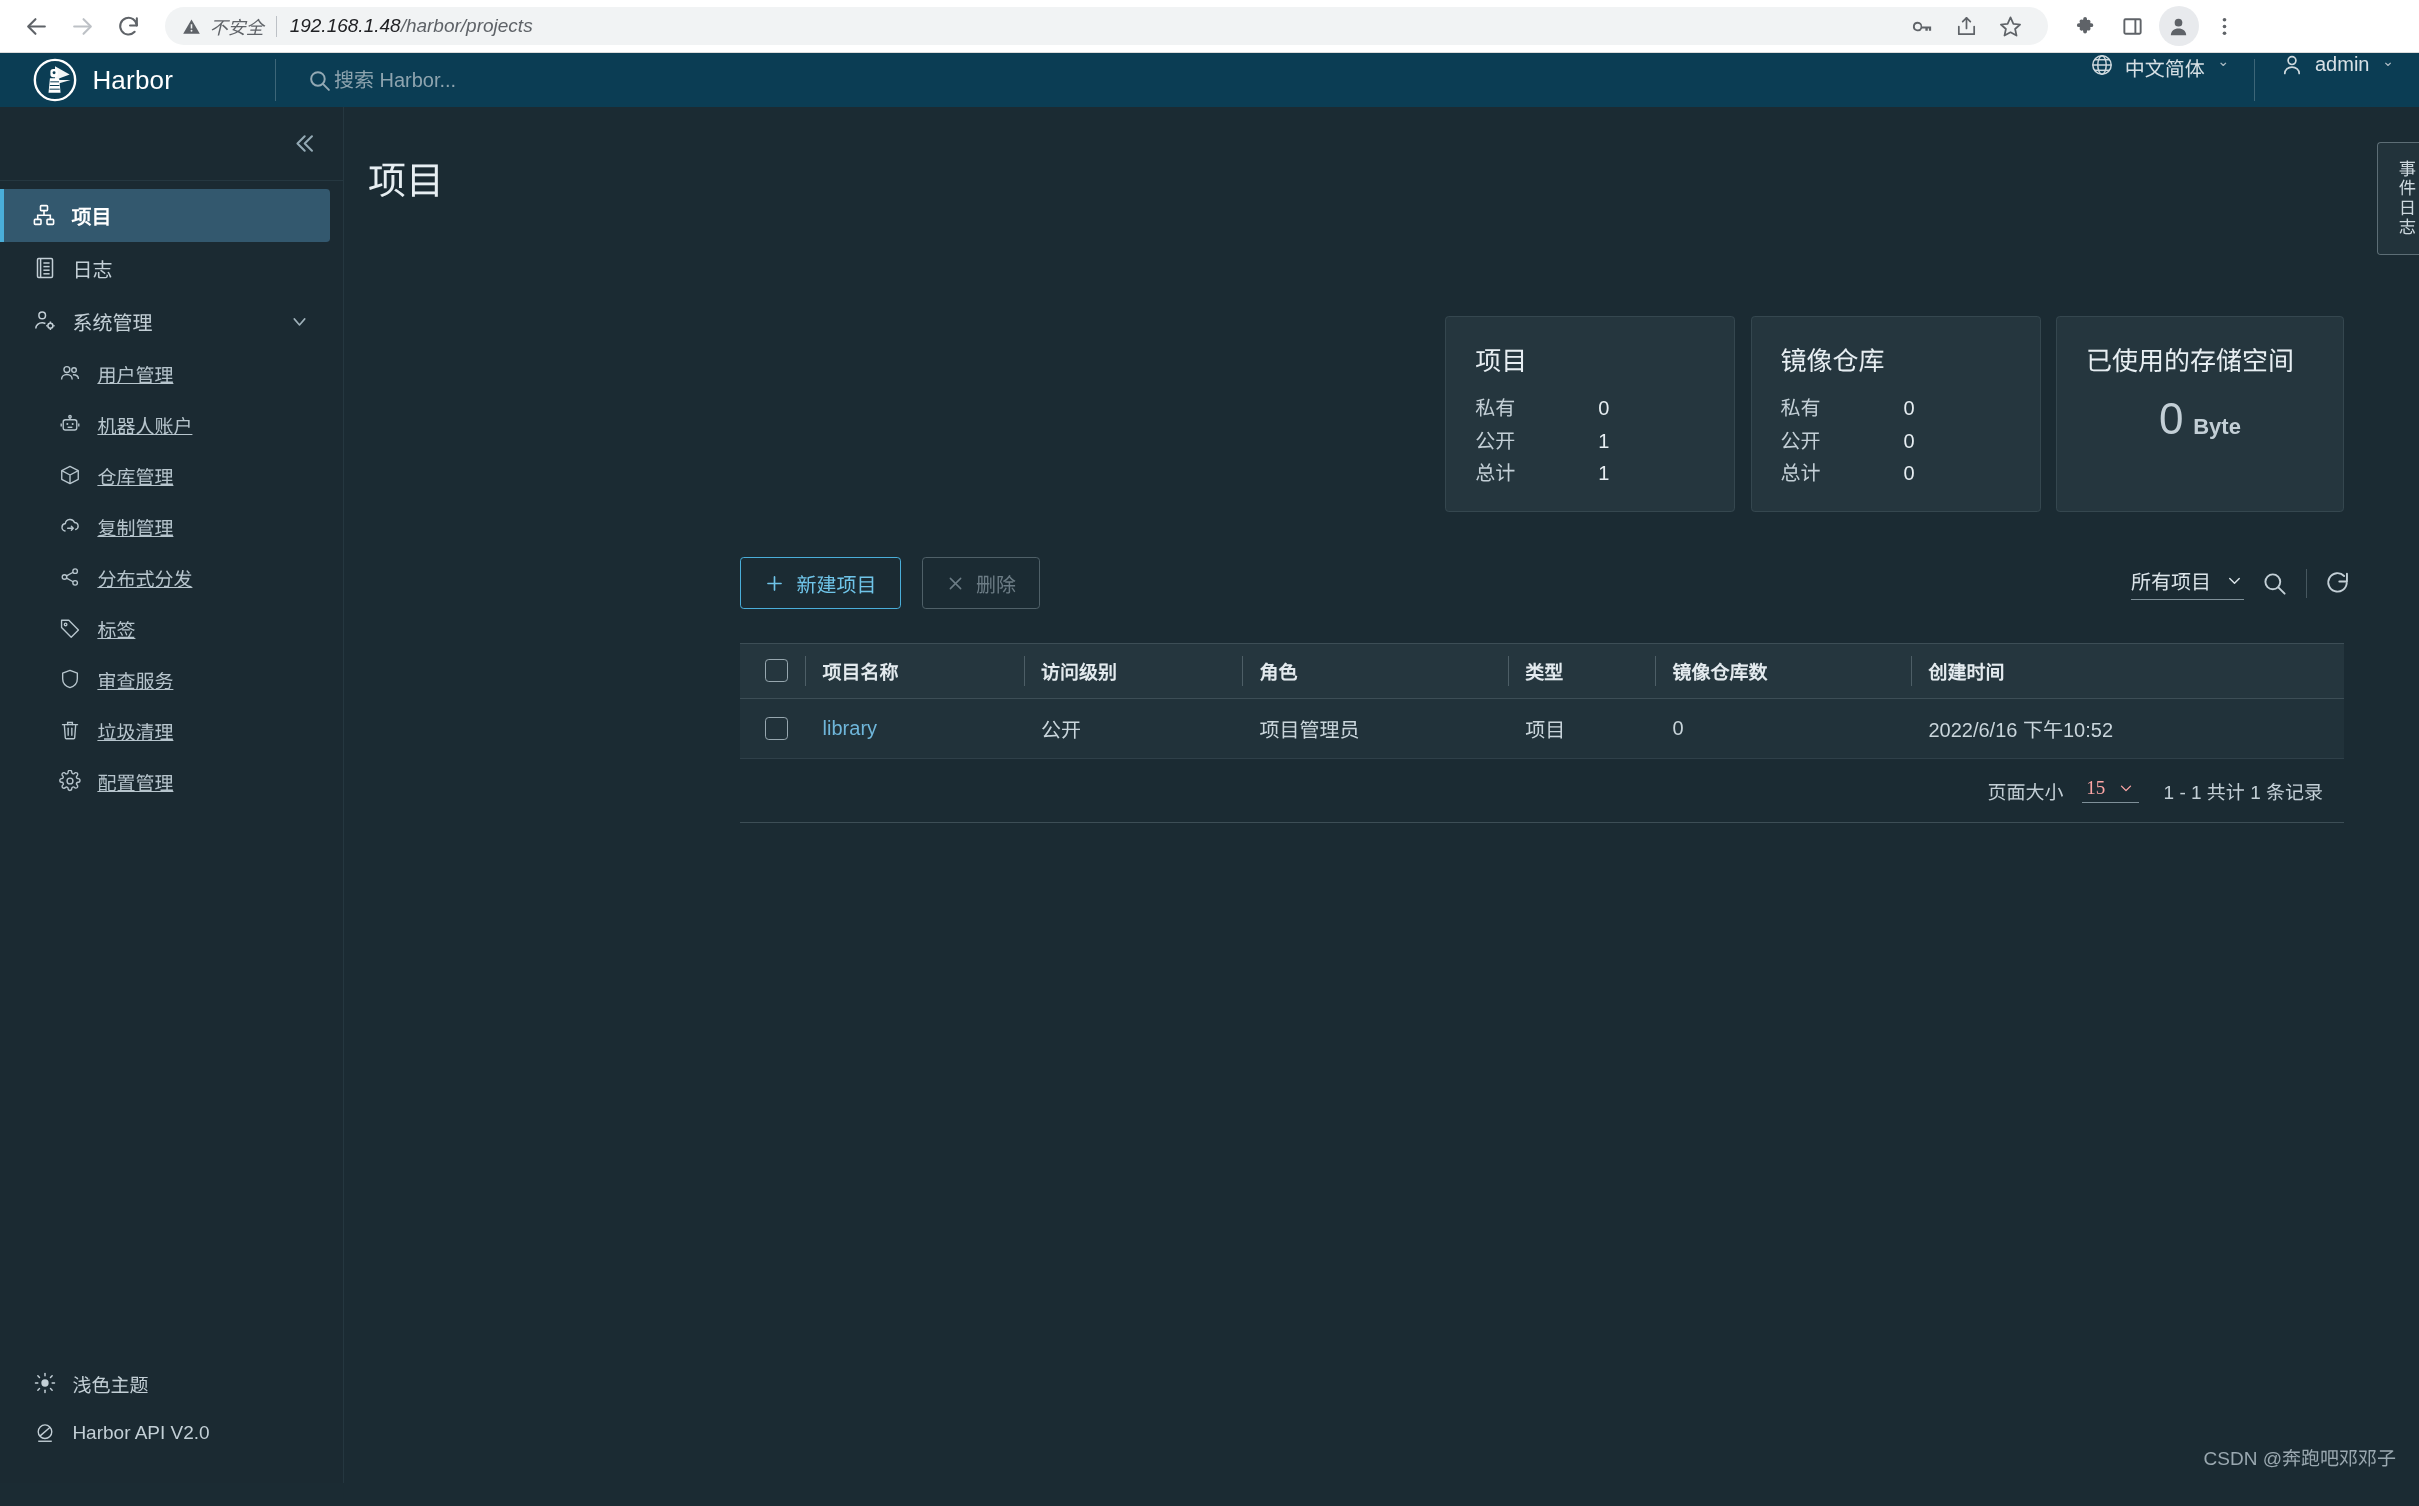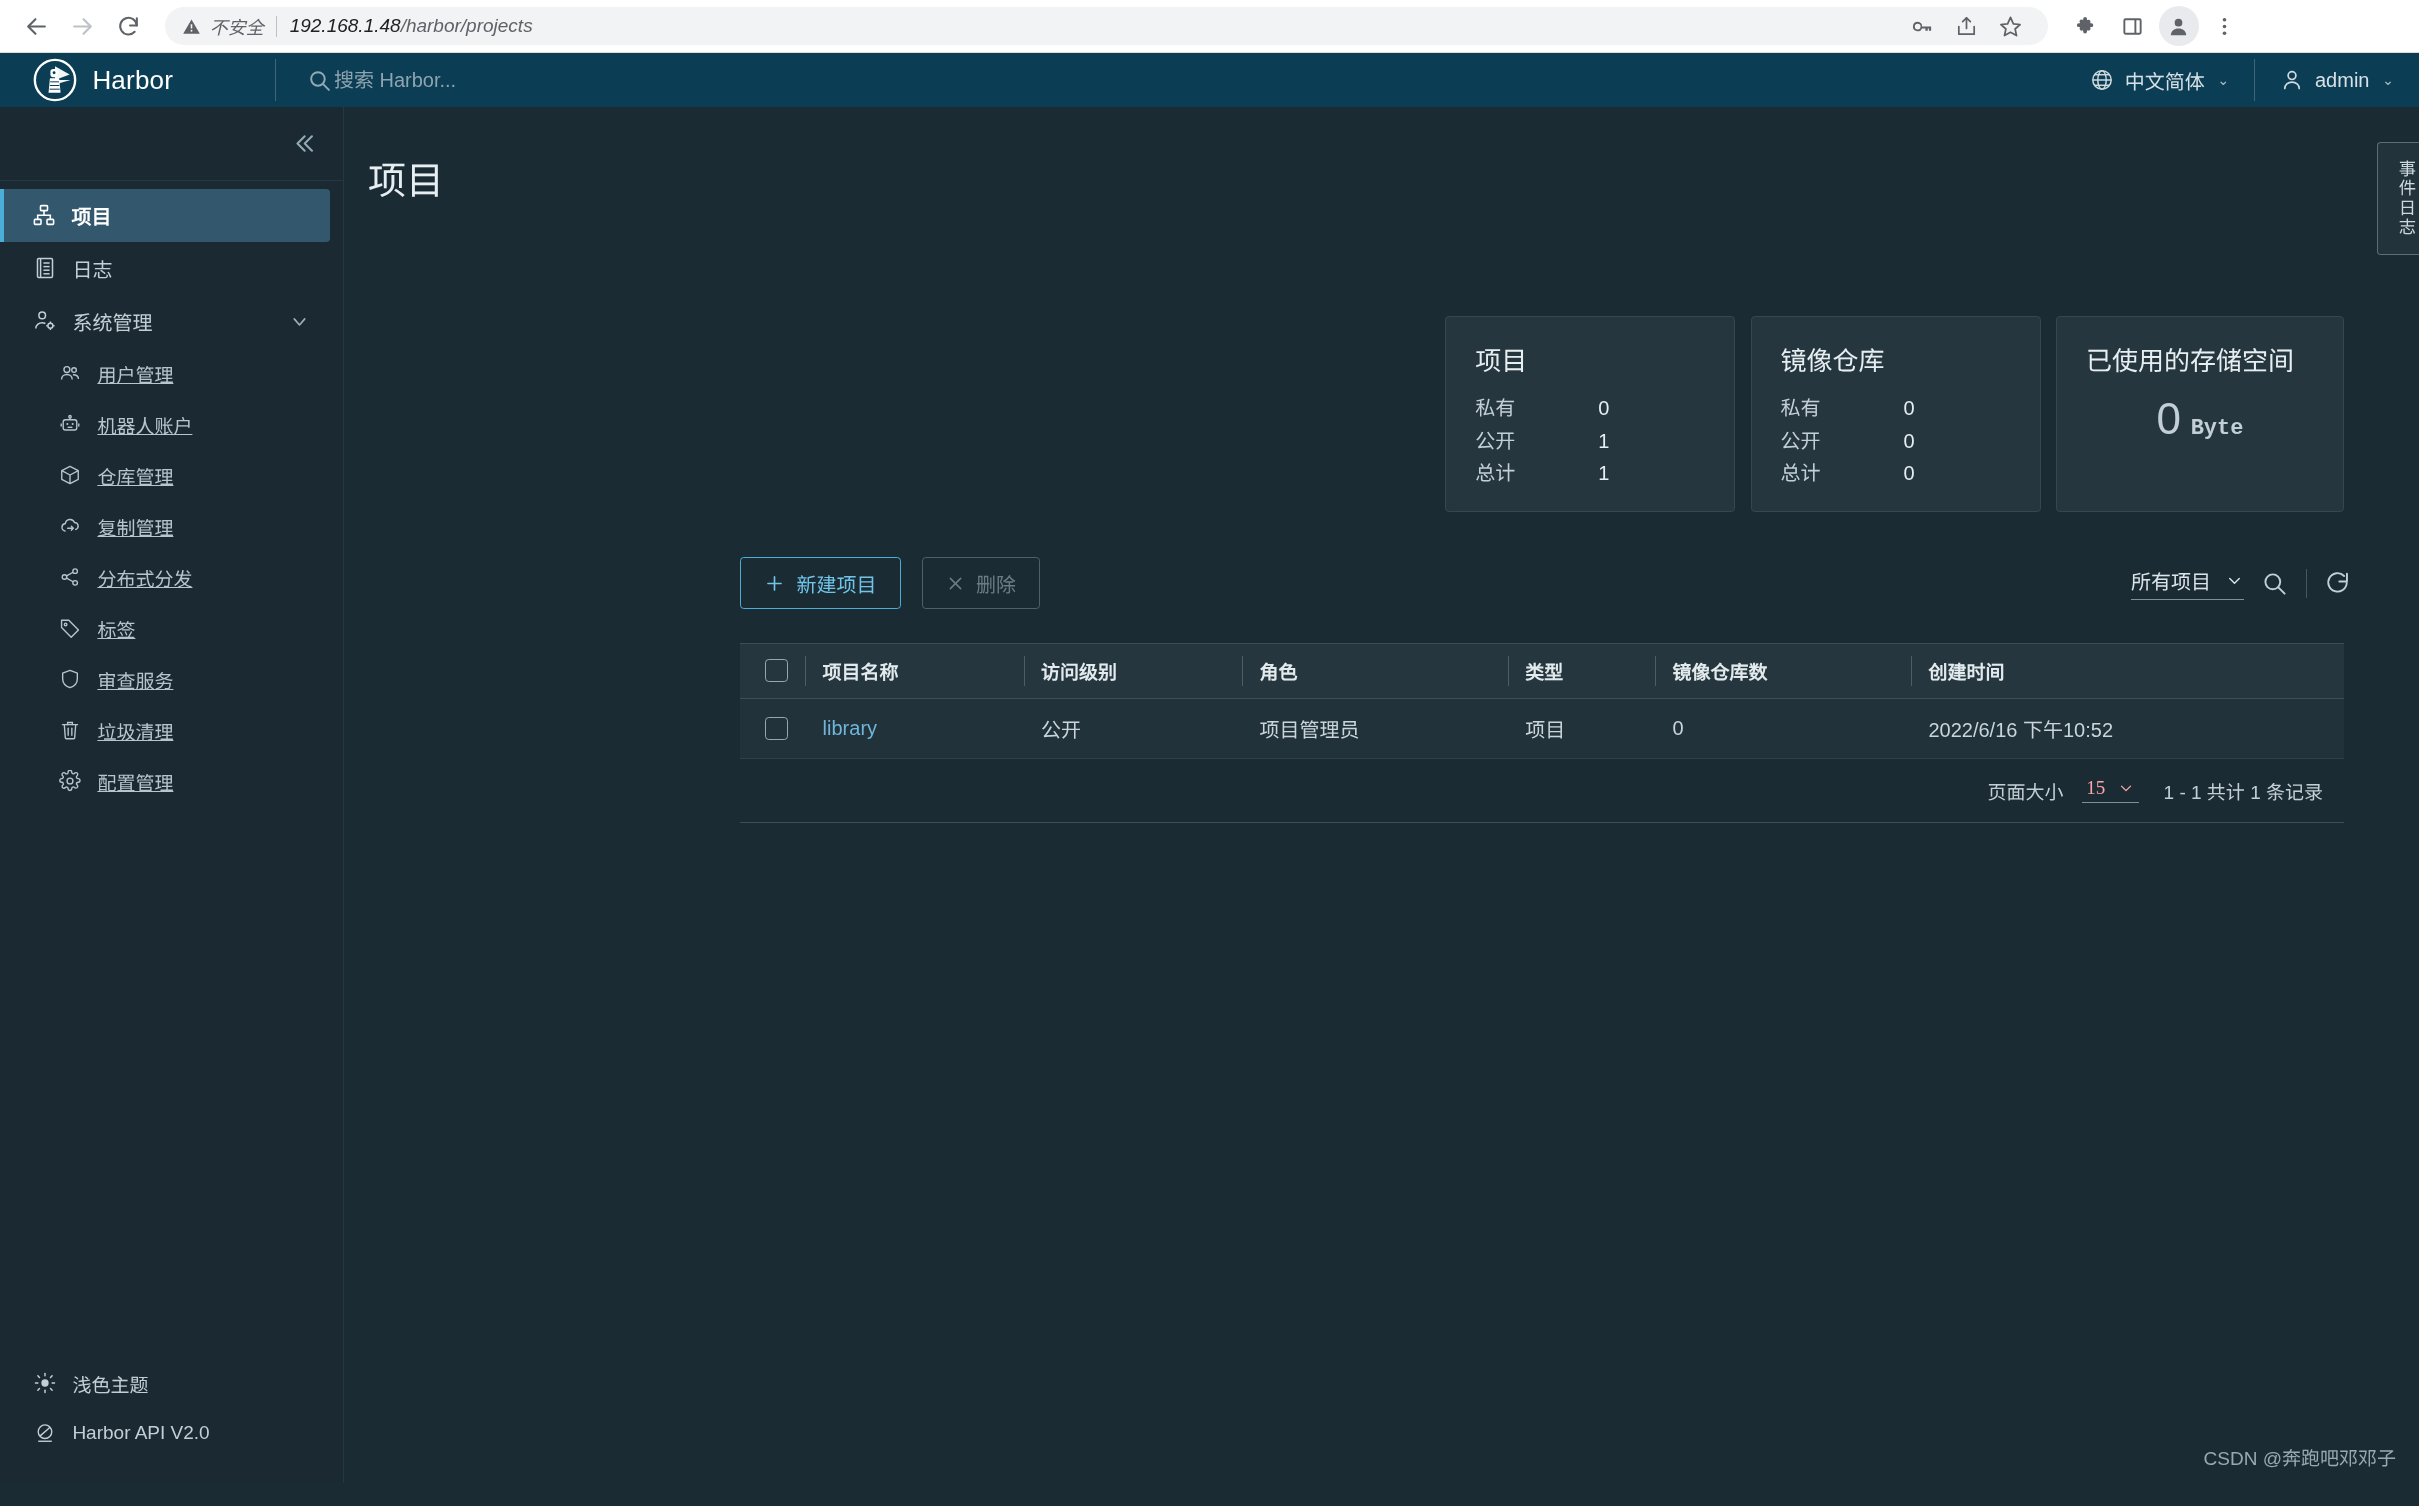--- a/index.html
+++ b/index.html
@@ -55,21 +55,21 @@
   .hdr-search { display:flex; align-items:center; padding-left: 31px; color:#93a9b4; }
   .hdr-search .sbox { display:flex; align-items:center; }
   .hdr-search input {
     background: transparent; border:0; outline:0; color:#cfd9de;
     font-size: 20px; width: 403px; margin-left:1.9px;
     font-family: "Liberation Sans", sans-serif;
   }
   .hdr-search input::placeholder { color:#8ea4af; }
   .hdr-right { margin-left:auto; display:flex; align-items:center; height:100%; }
   .hdr-item {
-    display:flex; align-items:center; gap:10.6px; padding: 0 25px;
+    display:flex; align-items:flex-start; gap:10.6px; padding: 0 25px;
     font-size: 20px; color:#d7e0e5; height:100%; cursor:pointer;
   }
   .caret { font-size: 14.4px; color:#aebdc5; margin-left:1.9px; }
 
   
   .body-wrap { display:flex; height: calc(1506px - 53px - 77px); position:relative; }
 
   
   .sidebar {
     width: 344px; flex:none; background:#1b2a32;
@@ -108,21 +108,21 @@
   }
   .card-title { font-size: 26px; color:#e7eef2; font-weight:400; margin-bottom: 15.4px; }
   .card.stat { width: 290px; }
   .stat-row { display:flex; font-size: 20px; color:#c3cfd6; line-height: 1.62; }
   .stat-row .k { width: 123px; }
   .stat-row .v { color:#e7eef2; }
   .card.storage { width: 288px; text-align:center; padding-top: 23px; }
   .card.storage .card-title { text-align:left; }
   .storage-val { margin-top: 17.3px; display:flex; align-items:baseline; justify-content:center; gap: 9.6px; }
   .storage-num { font-size: 44px; color:#c3cfd6; font-weight:300; }
-  .storage-unit { font-size: 22px; color:#c3cfd6; font-weight:600;font-family:Liberation Mono, monospace; }
+  .storage-unit { font-size: 22px; color:#c3cfd6; font-weight:600; }
 
   .toolbar {
     position:absolute; top: 450px; left: 396px; right: 68px;
     display:flex; align-items:center;
   }
   .btn {
     height: 52px; padding: 0 23px; border-radius: 3.8px;
     display:flex; align-items:center; gap: 11.5px;
     font-size: 20px; cursor:pointer; background: transparent;
   }

